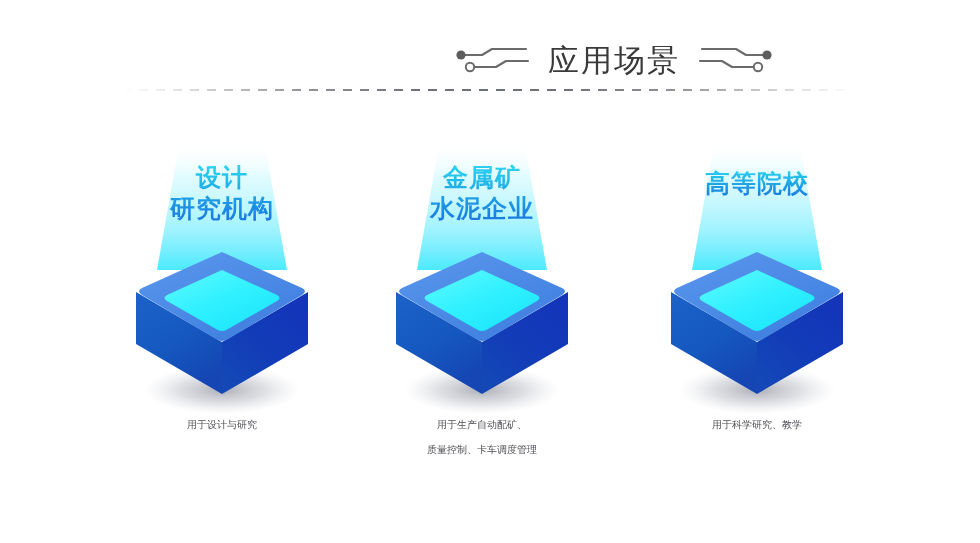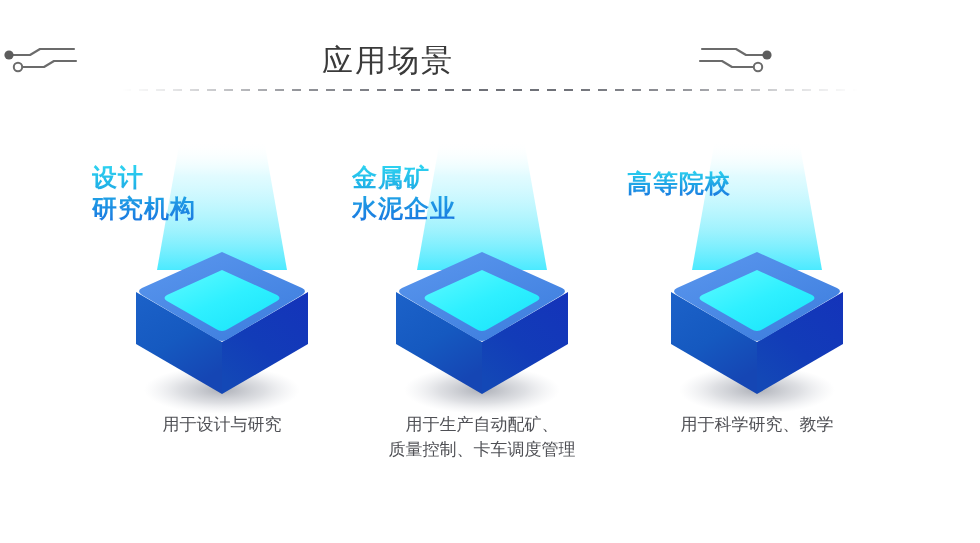--- a/index.html
+++ b/index.html
@@ -26,21 +26,21 @@
   }
 
   #title-row {
     position: absolute;
     left: 0;
     top: 38px;
     width: 776px;
     height: 46px;
     display: flex;
     align-items: center;
-    justify-content: space-between;
+    justify-content: flex-end;
     gap: 0px;
   }
 
   #page-title {
     font-size: 31px;
     line-height: 46px;
     color: #3a3a3a;
     letter-spacing: 2px;
     font-weight: 400;
     white-space: nowrap;
@@ -109,21 +109,21 @@
     transform: translateX(-50%);
     width: 150px;
     height: 130px;
   }
 
   .label {
     position: absolute;
     left: 0;
     top: 28px;
     width: 260px;
-    text-align: left;
+    text-align: center;
     font-size: 25px;
     line-height: 31px;
     font-weight: 700;
     letter-spacing: 1px;
     background-image: linear-gradient(to bottom, #2fd8f2 0%, #22b6e8 35%, #1a73e0 100%);
     -webkit-background-clip: text;
     background-clip: text;
     color: transparent;
     -webkit-text-fill-color: transparent;
     white-space: pre-line;
@@ -139,21 +139,21 @@
     width: 190px;
     height: 175px;
   }
 
   .caption {
     position: absolute;
     left: -10px;
     top: 272px;
     width: 280px;
     text-align: center;
-    font-size: 17px;
+    font-size: 10px;
     line-height: 25px;
     color: #4f5055;
     white-space: pre-line;
   }
 </style>
 </head>
 <body>
 
 <div id="header">
 

